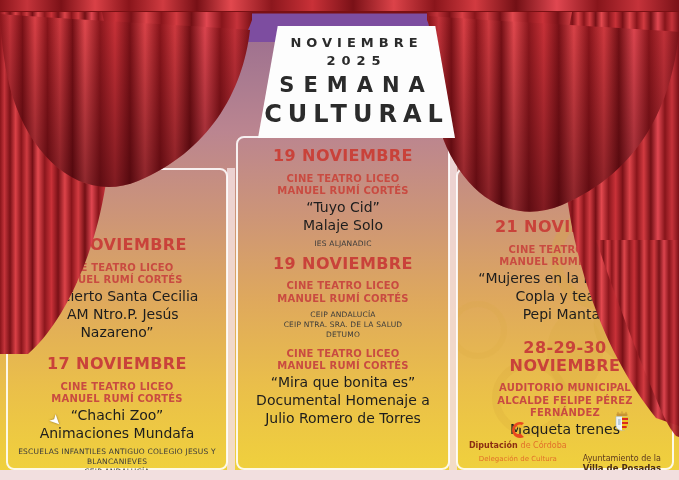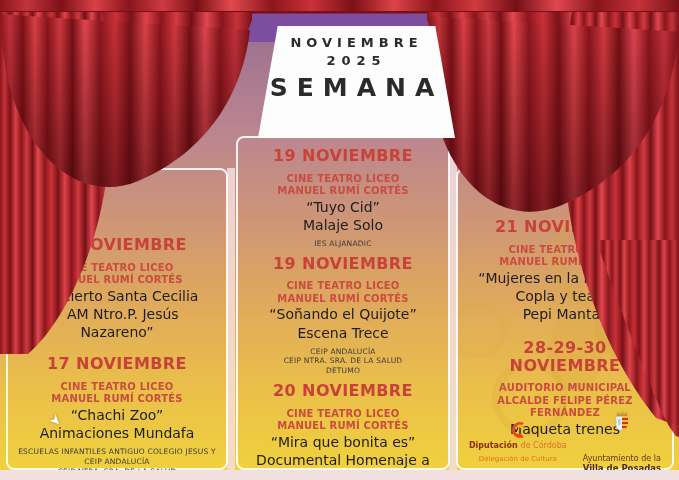--- a/index.html
+++ b/index.html
@@ -33,21 +33,21 @@
   .ev-notes .ln{font-size:7.5px;color:#3a3a3a;line-height:1.3;font-weight:500;letter-spacing:.2px;}
   .mb14{margin-bottom:14px;} .mb6{margin-bottom:6px;} .mb16{margin-bottom:16px;}
 
   .curtains{position:absolute;left:0;top:0;z-index:3;pointer-events:none;}
 
   .title-panel{position:absolute;left:258px;top:26px;width:197px;height:112px;
     background:#fdfdfd;z-index:4;text-align:center;box-sizing:border-box;padding-top:9px;
     clip-path:polygon(10% 0,90% 0,100% 100%,0 100%);}
   .tp-month{font-size:13px;font-weight:700;letter-spacing:5px;color:#2b2b2b;}
   .tp-year{font-size:13px;font-weight:700;letter-spacing:6px;color:#2b2b2b;margin-top:3px;}
-  .tp-sem{font-size:25px;font-weight:600;letter-spacing:9px;color:#2b2b2b;margin-top:5px;}
+  .tp-sem{font-size:21px;font-weight:600;letter-spacing:9px;color:#2b2b2b;margin-top:5px;}
   .tp-cul{font-size:24px;font-weight:600;letter-spacing:6px;color:#2b2b2b;margin-top:3px;}
 
   .logos{position:absolute;left:0;right:0;bottom:3px;height:46px;display:flex;
     justify-content:center;align-items:center;gap:16px;z-index:3;}
   .logo{display:flex;align-items:center;}
   .logo-dip{flex-direction:column;gap:3px;}
   .dip-name{font-size:8px;line-height:1.1;}
   .dip-bold{font-weight:700;color:#8b2d12;}
   .dip-rest{color:#e2712a;margin-left:3px;}
   .dip-sub{font-size:7px;color:#e2712a;margin-top:1px;}
@@ -96,20 +96,21 @@
       <div class="ev-venue">
         <div class="ln">CINE TEATRO LICEO</div>
         <div class="ln">MANUEL RUMÍ CORTÉS</div>
       </div>
       <div class="ev-title">
         <div class="ln">“Chachi Zoo”</div>
         <div class="ln">Animaciones Mundafa</div>
       </div>
       <div class="ev-notes">
         <div class="ln">ESCUELAS INFANTILES ANTIGUO COLEGIO JESUS Y</div>
+        <div class="ln">BLANCANIEVES</div>
         <div class="ln">CEIP ANDALUCÍA</div>
         <div class="ln">CEIP NTRA. SRA. DE LA SALUD</div>
       </div>
     </div>
   </div>
 
   <div class="panel p-center">
     <div class="event mb6">
       <div class="ev-date">19 NOVIEMBRE</div>
       <div class="ev-venue">
@@ -122,33 +123,28 @@
       </div>
       <div class="ev-notes">
         <div class="ln">IES ALJANADIC</div>
       </div>
     </div>
     <div class="event mb6">
       <div class="ev-date">19 NOVIEMBRE</div>
       <div class="ev-venue">
         <div class="ln">CINE TEATRO LICEO</div>
         <div class="ln">MANUEL RUMÍ CORTÉS</div>
-      </div>
-      <div class="ev-title">
-        <div class="ln">“Soñando el Quijote”</div>
-        <div class="ln">Escena Trece</div>
       </div>
       <div class="ev-notes">
         <div class="ln">CEIP ANDALUCÍA</div>
         <div class="ln">CEIP NTRA. SRA. DE LA SALUD</div>
         <div class="ln">DETUMO</div>
       </div>
     </div>
     <div class="event">
-      <div class="ev-date">20 NOVIEMBRE</div>
       <div class="ev-venue">
         <div class="ln">CINE TEATRO LICEO</div>
         <div class="ln">MANUEL RUMÍ CORTÉS</div>
       </div>
       <div class="ev-title">
         <div class="ln">“Mira que bonita es”</div>
         <div class="ln">Documental Homenaje a</div>
         <div class="ln">Julio Romero de Torres</div>
 
       </div>
@@ -249,17 +245,18 @@
     <path d="M679,12 L572,12 C553,105 560,215 594,305 C614,360 638,395 656,418 L679,426 Z" fill="url(#foldA)"></path>
     <path d="M429,16 C525,23 625,28 679,32 C672,104 640,172 562,205 C504,229 452,186 435,112 C430,86 428,48 429,16 Z" fill="url(#foldA)"></path>
     <path d="M429,16 C525,23 625,28 679,32 C672,104 640,172 562,205 C504,229 452,186 435,112 C430,86 428,48 429,16 Z" fill="url(#shadeV)"></path>
     <path d="M596,240 C620,310 642,366 660,408 C666,422 671,430 676,436 L679,437 L679,240 Z" fill="url(#foldA)" opacity="0.95"></path>
   </svg>
 
   <div class="title-panel">
     <div class="tp-month">NOVIEMBRE</div>
     <div class="tp-year">2025</div>
     <div class="tp-sem">SEMANA</div>
+    <div class="tp-cul">CULTURAL</div>
   </div>
 
   <div class="cursor">➤</div>
   <div class="bottom-strip"></div>
 </div>
 
 </body></html>

